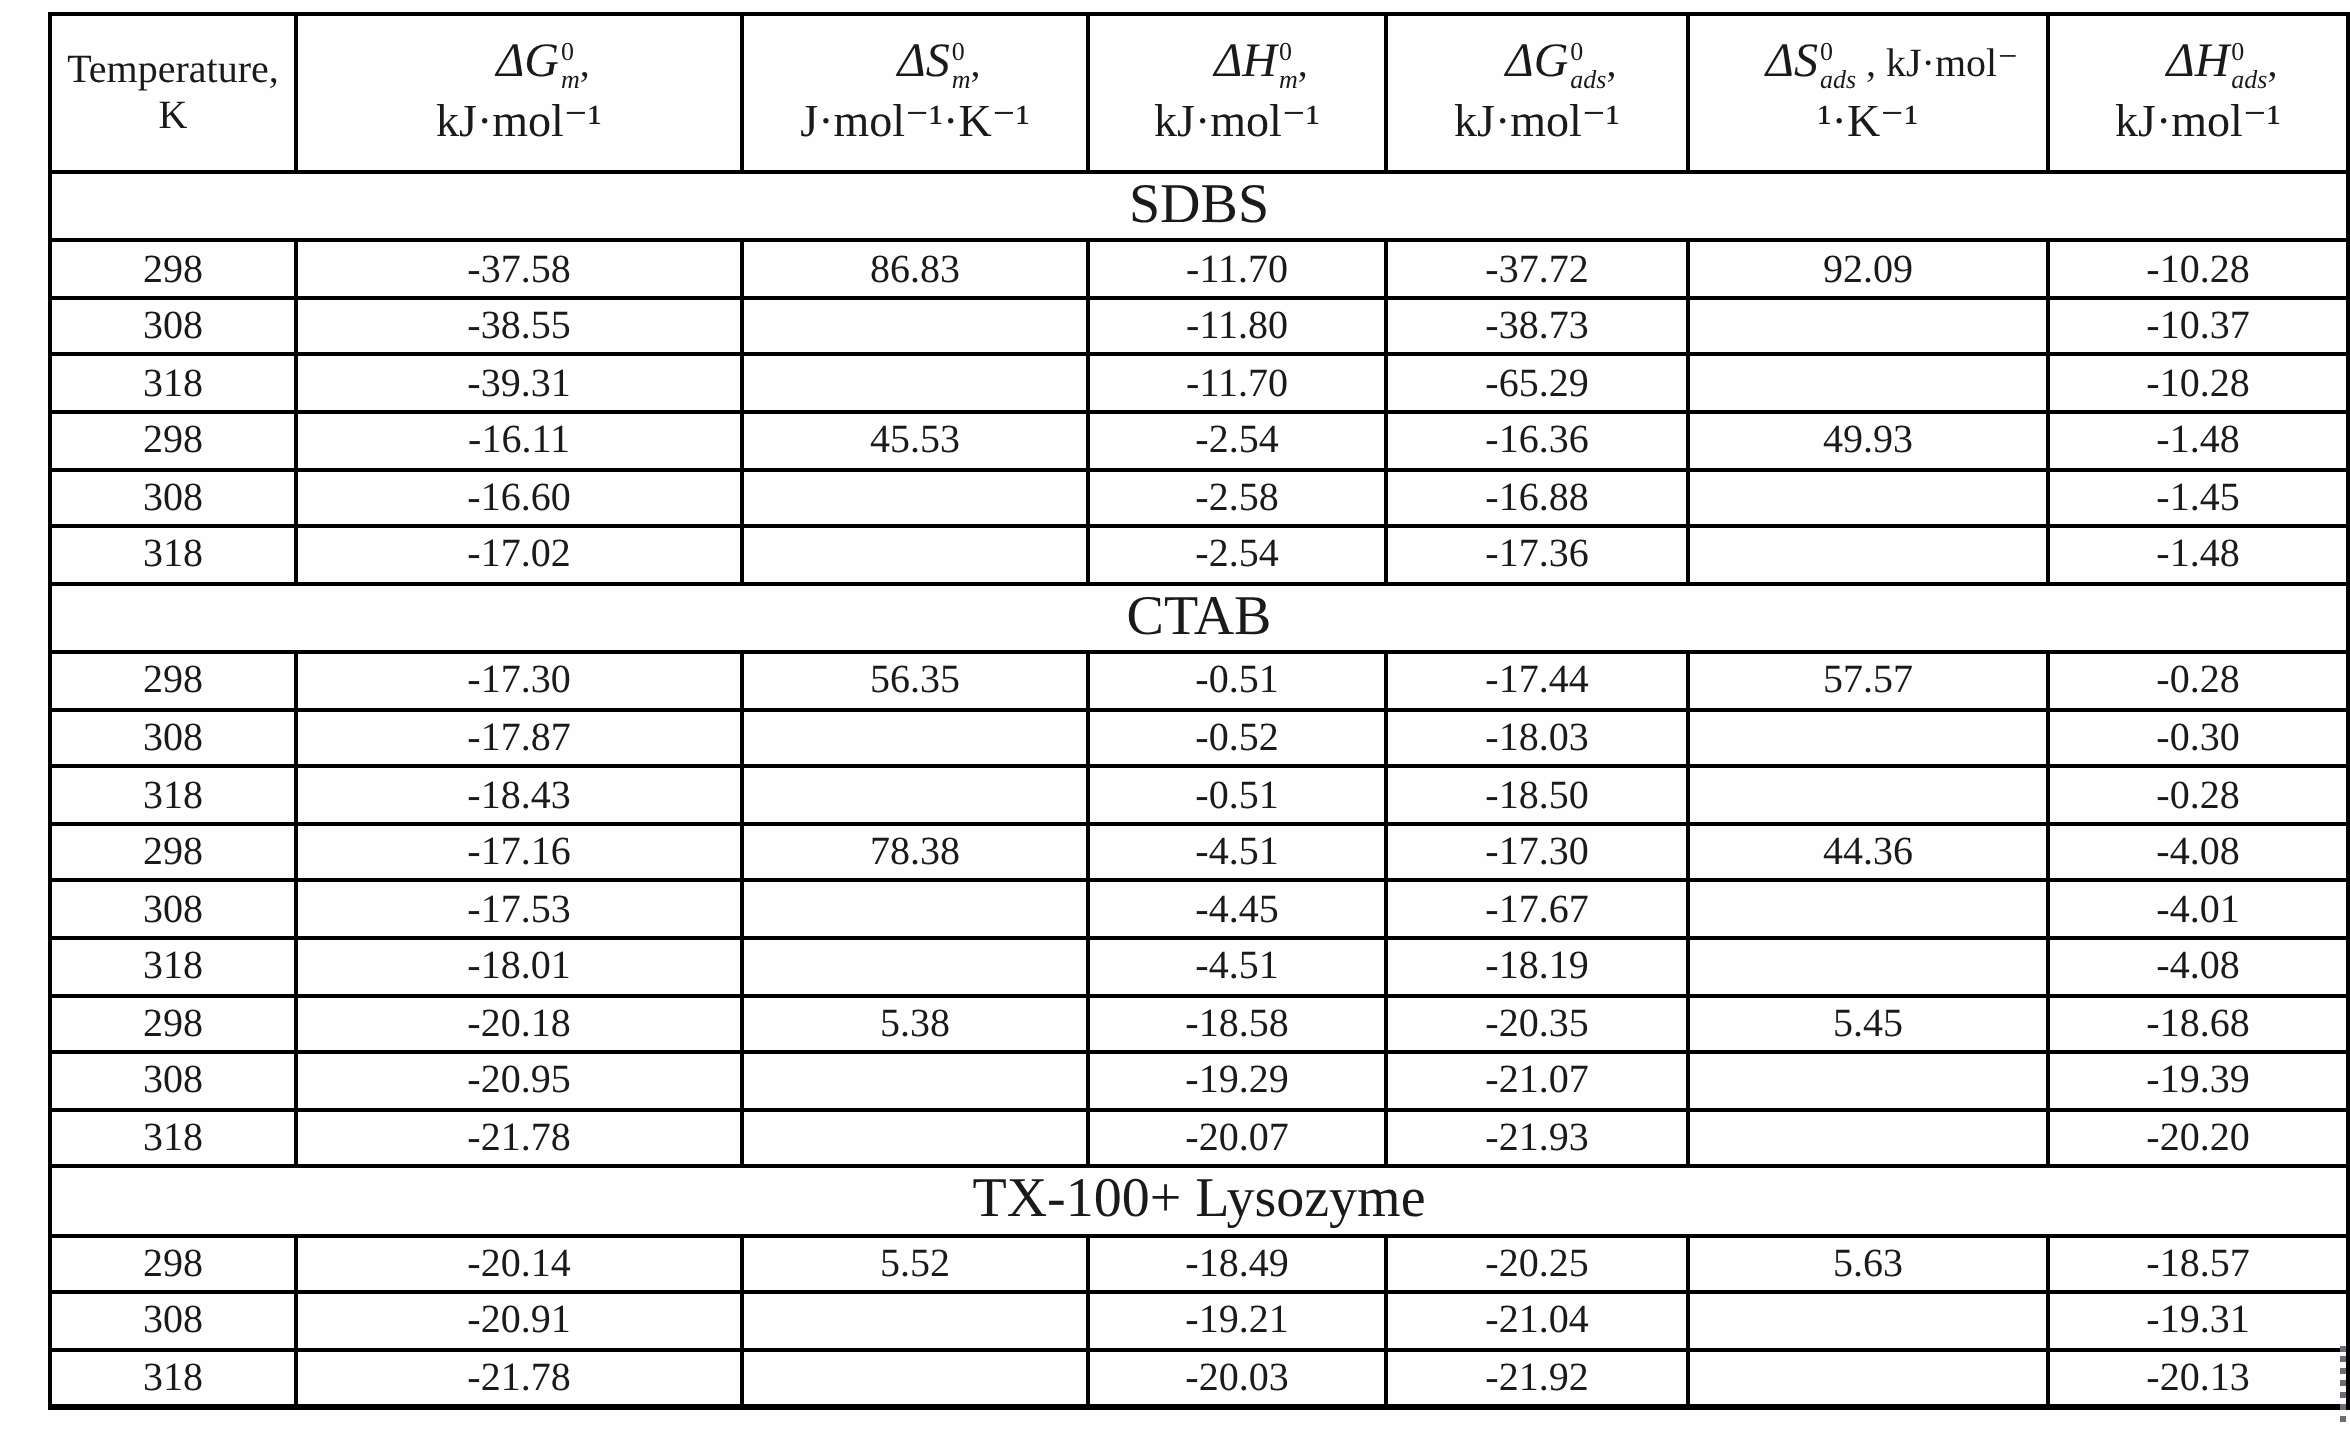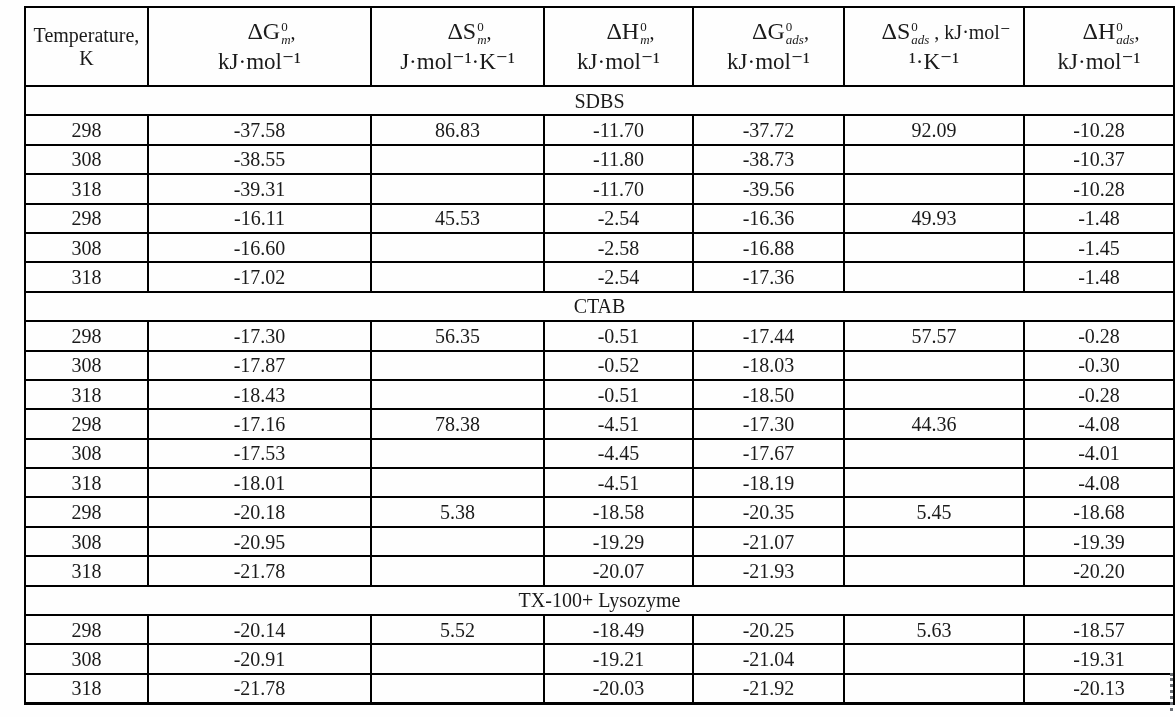--- a/index.html
+++ b/index.html
@@ -43,20 +43,21 @@
   .h-plain {
     font-size: 20px;
     line-height: 1.15;
   }
   .h-mathline {
     font-size: 24px;
     line-height: 1.0;
     margin-bottom: 2px;
   }
   .sym {
+    font-style: italic;
     margin-left: 24px;
   }
   .scripts {
     display: inline-flex;
     flex-direction: column;
     align-items: flex-start;
     vertical-align: middle;
     font-size: 13px;
     line-height: 1.05;
     margin-left: 1px;
@@ -65,21 +66,21 @@
   .scripts .sub { font-style: italic; }
   .tail {
     font-size: 20px;
   }
   .h-unit {
     font-size: 23px;
     line-height: 1.1;
   }
   tbody tr { height: 25px; }
   td.section-cell {
-    font-size: 20px;
+    font-size: 28px;
     line-height: 1;
     font-family: Liberation Serif, serif;
   }
   td.data-cell {
     font-size: 20px;
     line-height: 1;
   }
   .edge-artifact {
     position: absolute;
     right: 2px;
@@ -173,21 +174,21 @@
           <td class="data-cell">-11.80</td>
           <td class="data-cell">-38.73</td>
           <td class="data-cell"></td>
           <td class="data-cell">-10.37</td>
         </tr>
         <tr>
           <td class="data-cell">318</td>
           <td class="data-cell">-39.31</td>
           <td class="data-cell"></td>
           <td class="data-cell">-11.70</td>
-          <td class="data-cell">-39.56</td>
+          <td class="data-cell">-65.29</td>
           <td class="data-cell"></td>
           <td class="data-cell">-10.28</td>
         </tr>
         <tr>
           <td class="data-cell">298</td>
           <td class="data-cell">-16.11</td>
           <td class="data-cell">45.53</td>
           <td class="data-cell">-2.54</td>
           <td class="data-cell">-16.36</td>
           <td class="data-cell">49.93</td>

